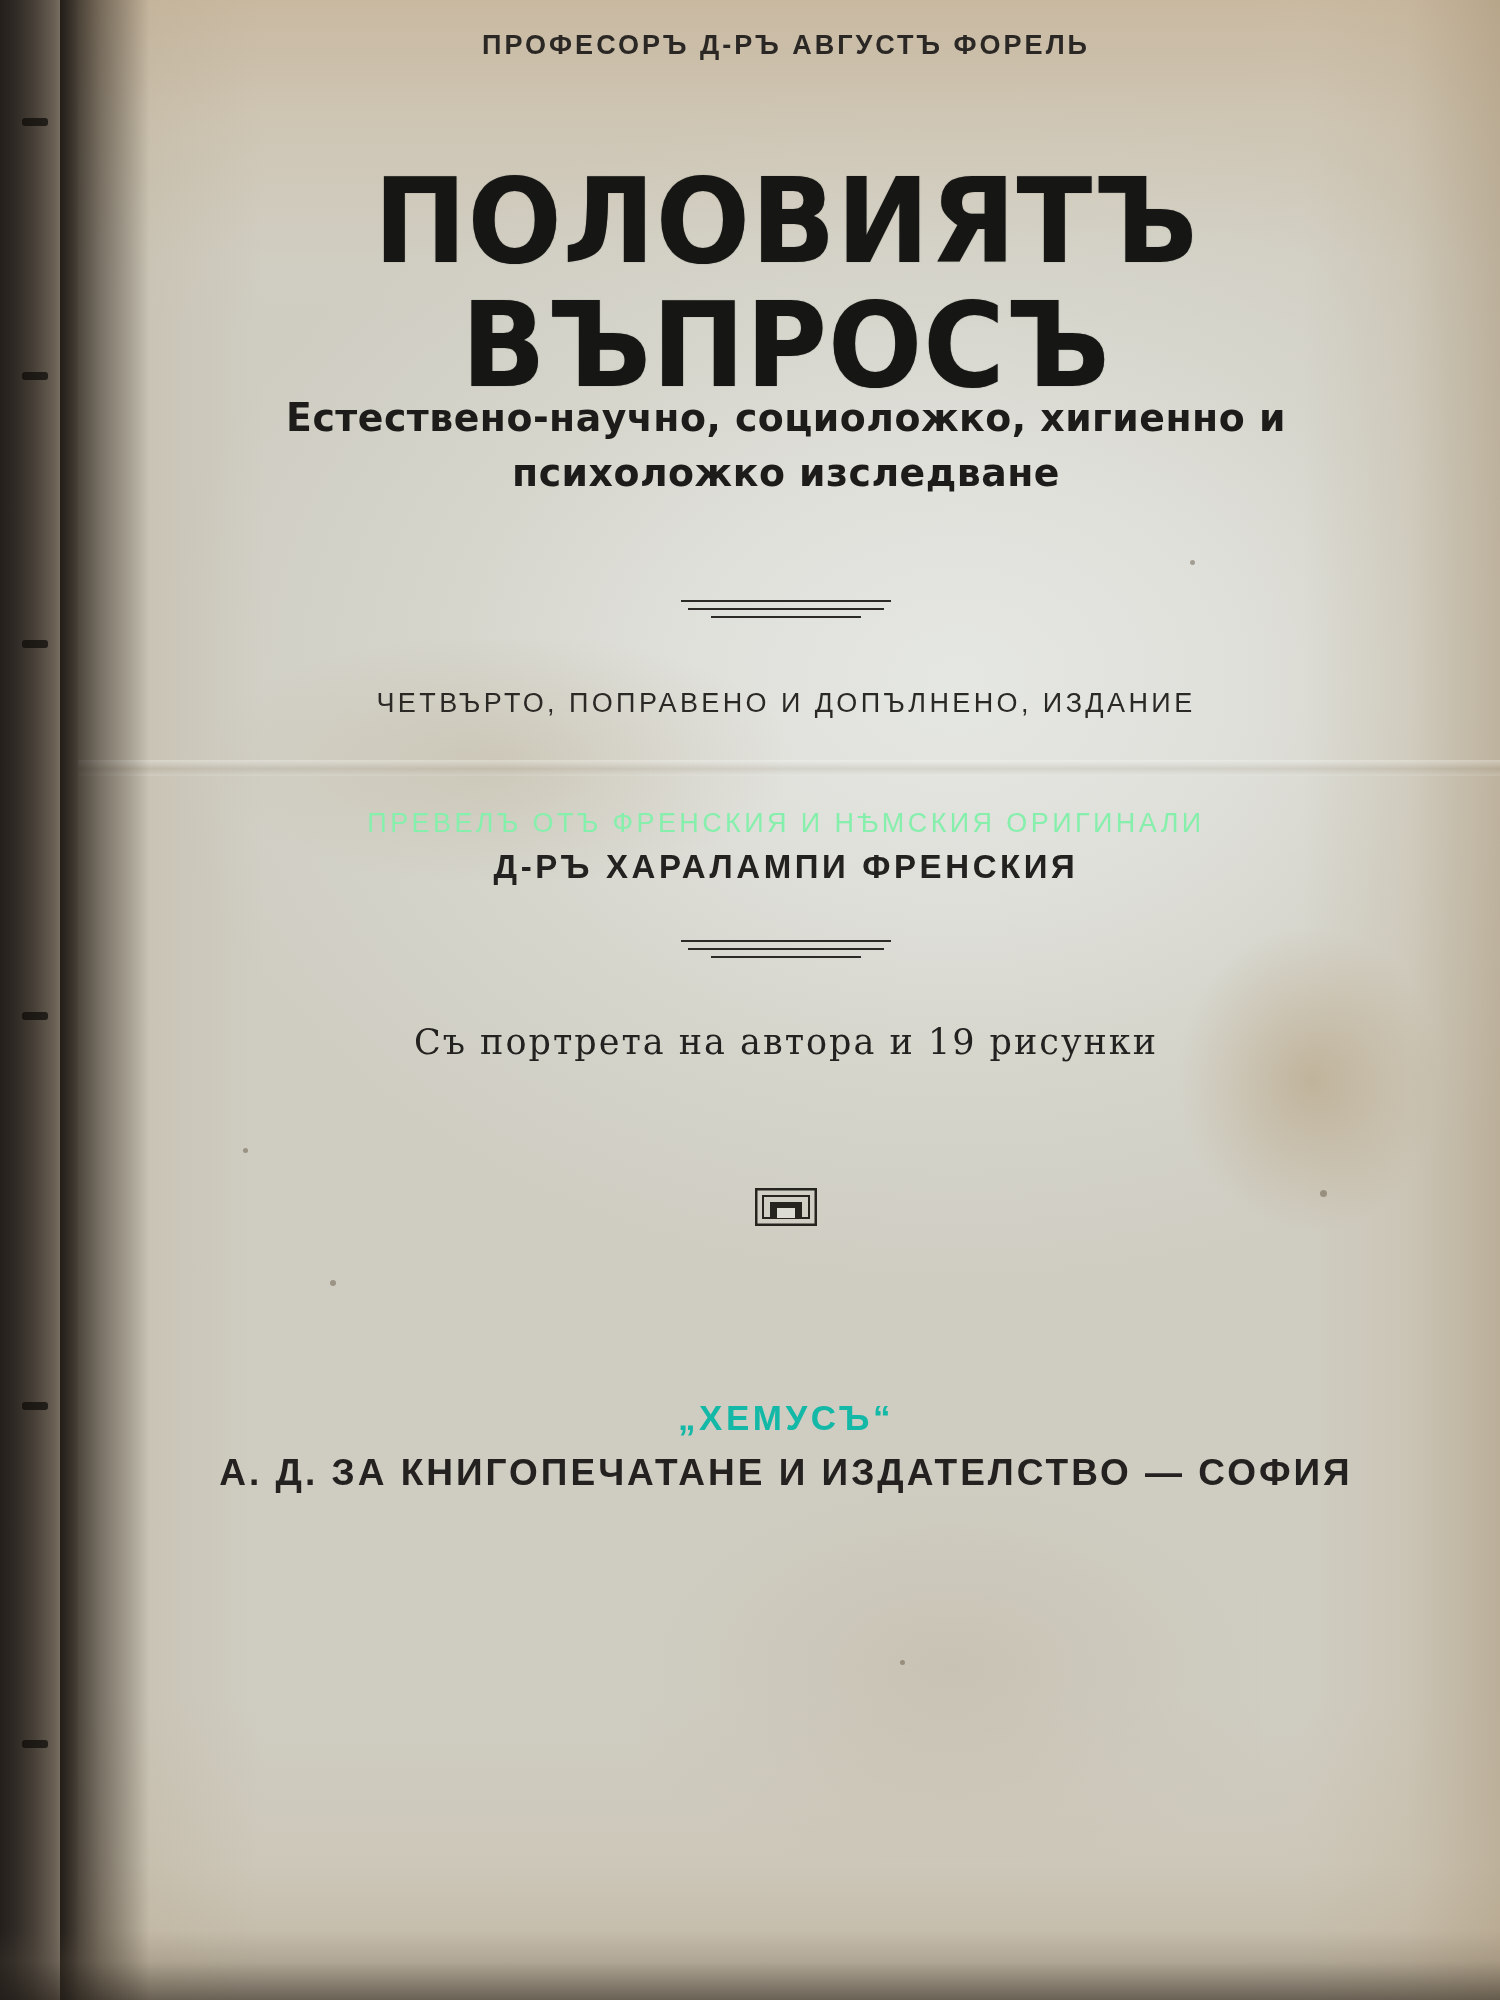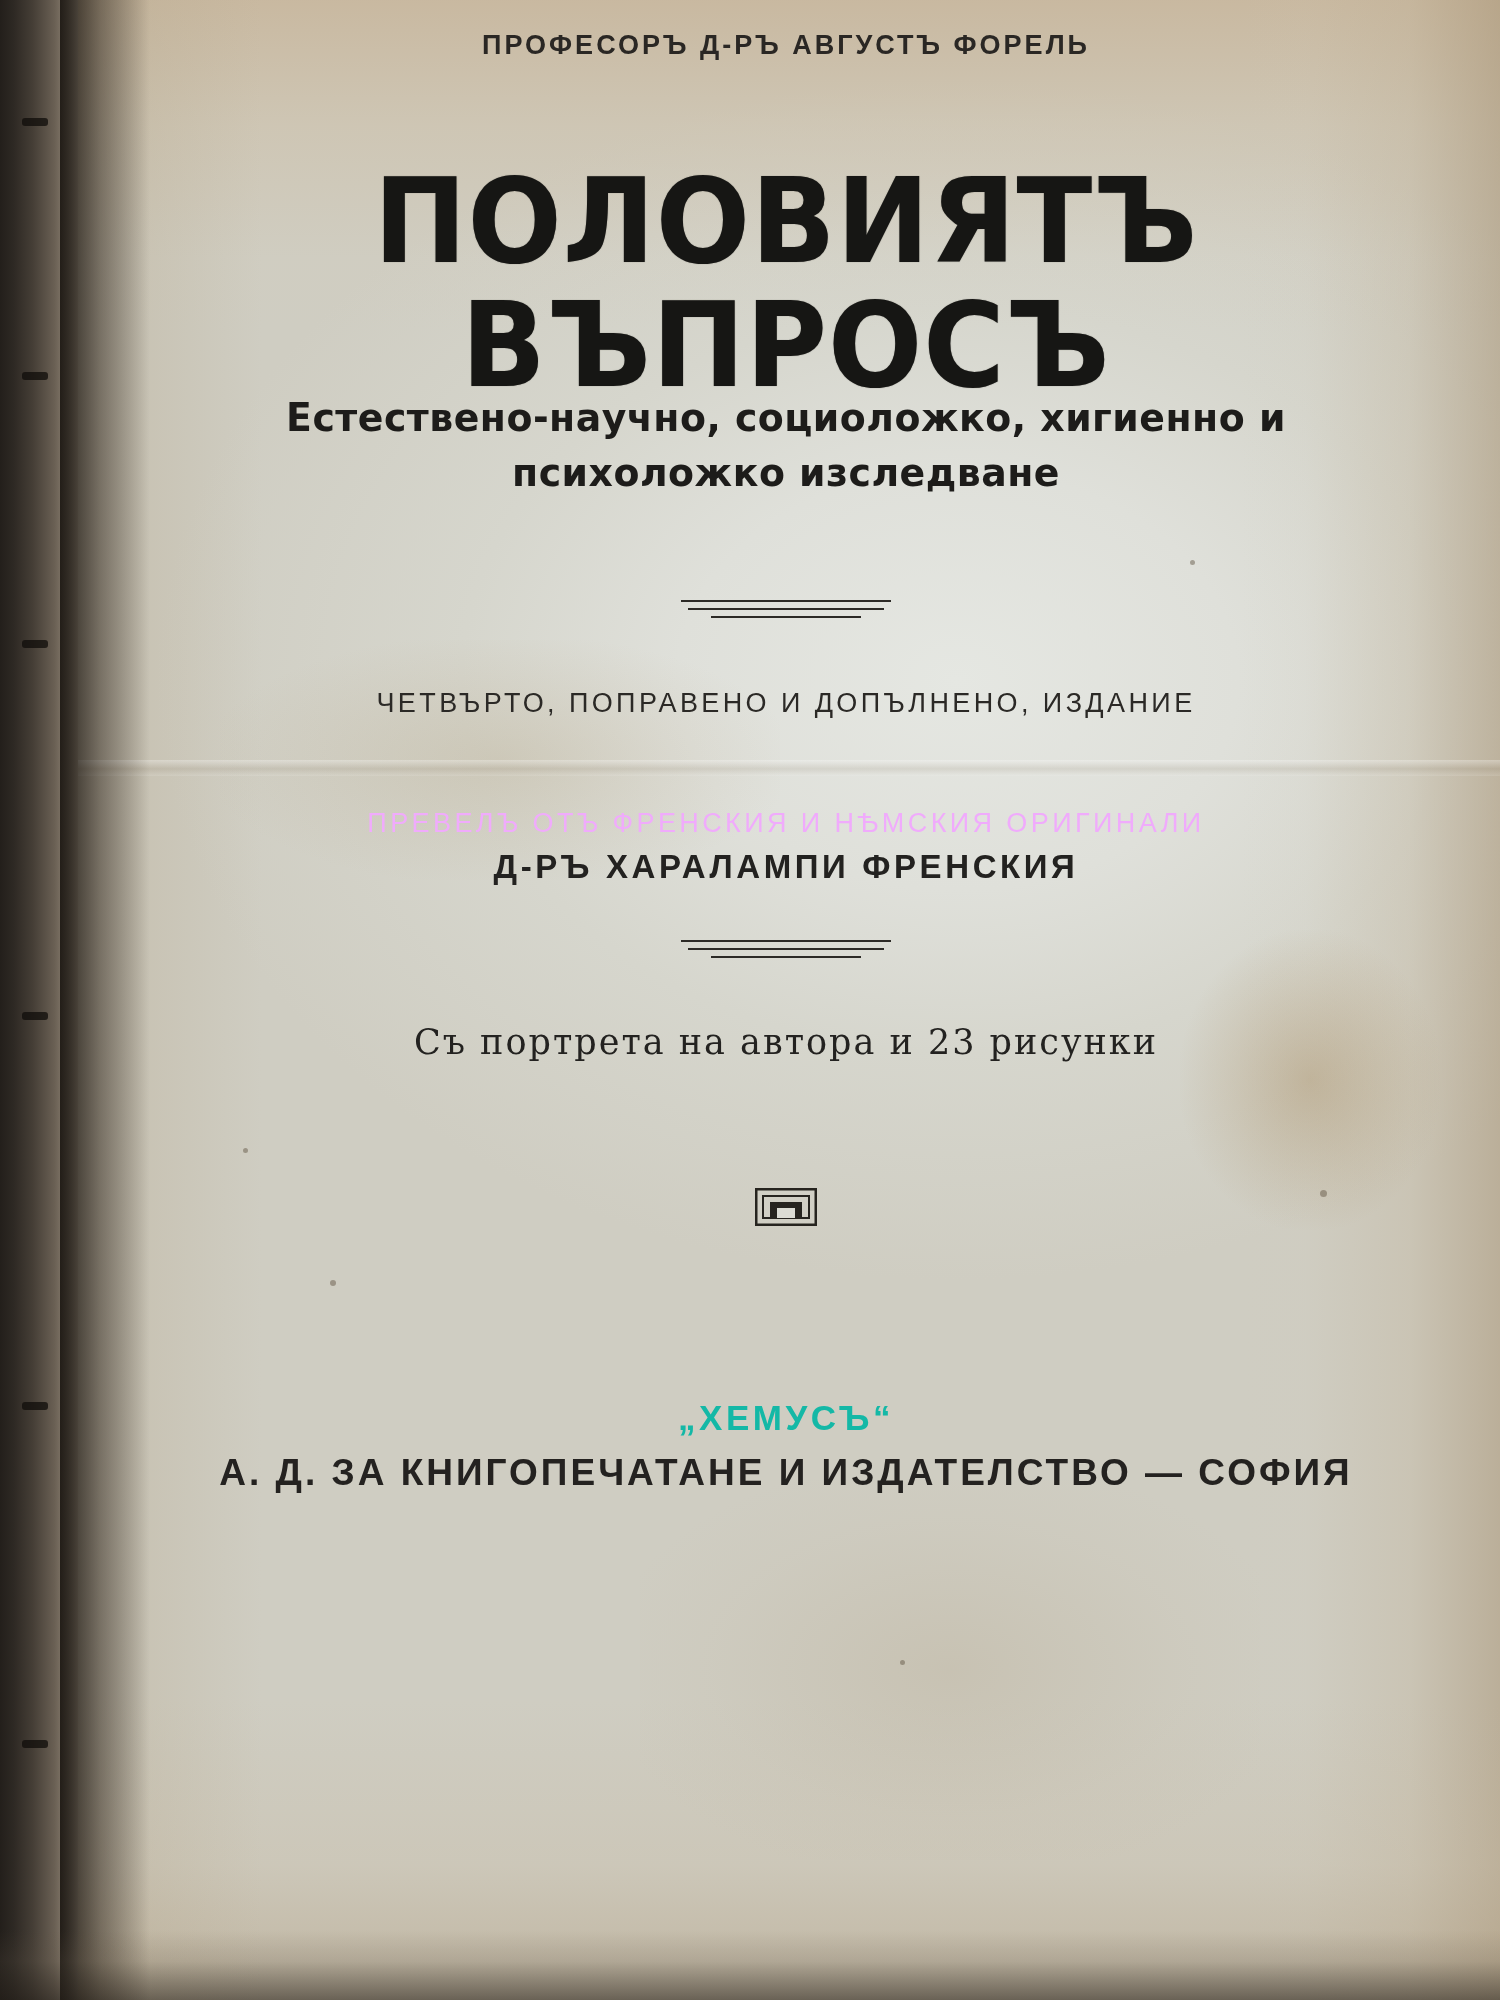--- a/index.html
+++ b/index.html
@@ -185,21 +185,21 @@
     color: #2b2926;
     margin-top: 8px;
   }
 
   .translator-intro {
     position: absolute;
     left: 0; top: 808px; width: 1428px;
     font-size: 27px;
     letter-spacing: 3.4px;
     font-weight: 500;
-    color: #f0abfc;
+    color: #86efac;
   }
   .translator-name {
     position: absolute;
     left: 0; top: 848px; width: 1428px;
     font-size: 33px;
     letter-spacing: 3.6px;
     font-weight: 600;
     color: #232220;
   }
 
@@ -296,21 +296,21 @@
 
     <div class="translator-intro">ПРЕВЕЛЪ ОТЪ ФРЕНСКИЯ И НѢМСКИЯ ОРИГИНАЛИ</div>
     <div class="translator-name">Д-РЪ ХАРАЛАМПИ ФРЕНСКИЯ</div>
 
     <div class="rule-group rule-2">
       <div class="r r1"></div>
       <div class="r r2"></div>
       <div class="r r3"></div>
     </div>
 
-    <div class="illustrations">Съ портрета на автора и 23 рисунки</div>
+    <div class="illustrations">Съ портрета на автора и 19 рисунки</div>
 
     <div class="ornament">
       <svg width="62" height="38" viewBox="0 0 62 38" xmlns="http://www.w3.org/2000/svg">
         <rect x="1" y="1" width="60" height="36" fill="none" stroke="#26241f" stroke-width="3"></rect>
         <rect x="8" y="8" width="46" height="22" fill="none" stroke="#26241f" stroke-width="2"></rect>
         <rect x="15" y="14" width="32" height="16" fill="#26241f"></rect>
         <rect x="22" y="20" width="18" height="10" fill="#dcdcd4"></rect>
       </svg>
     </div>
 

